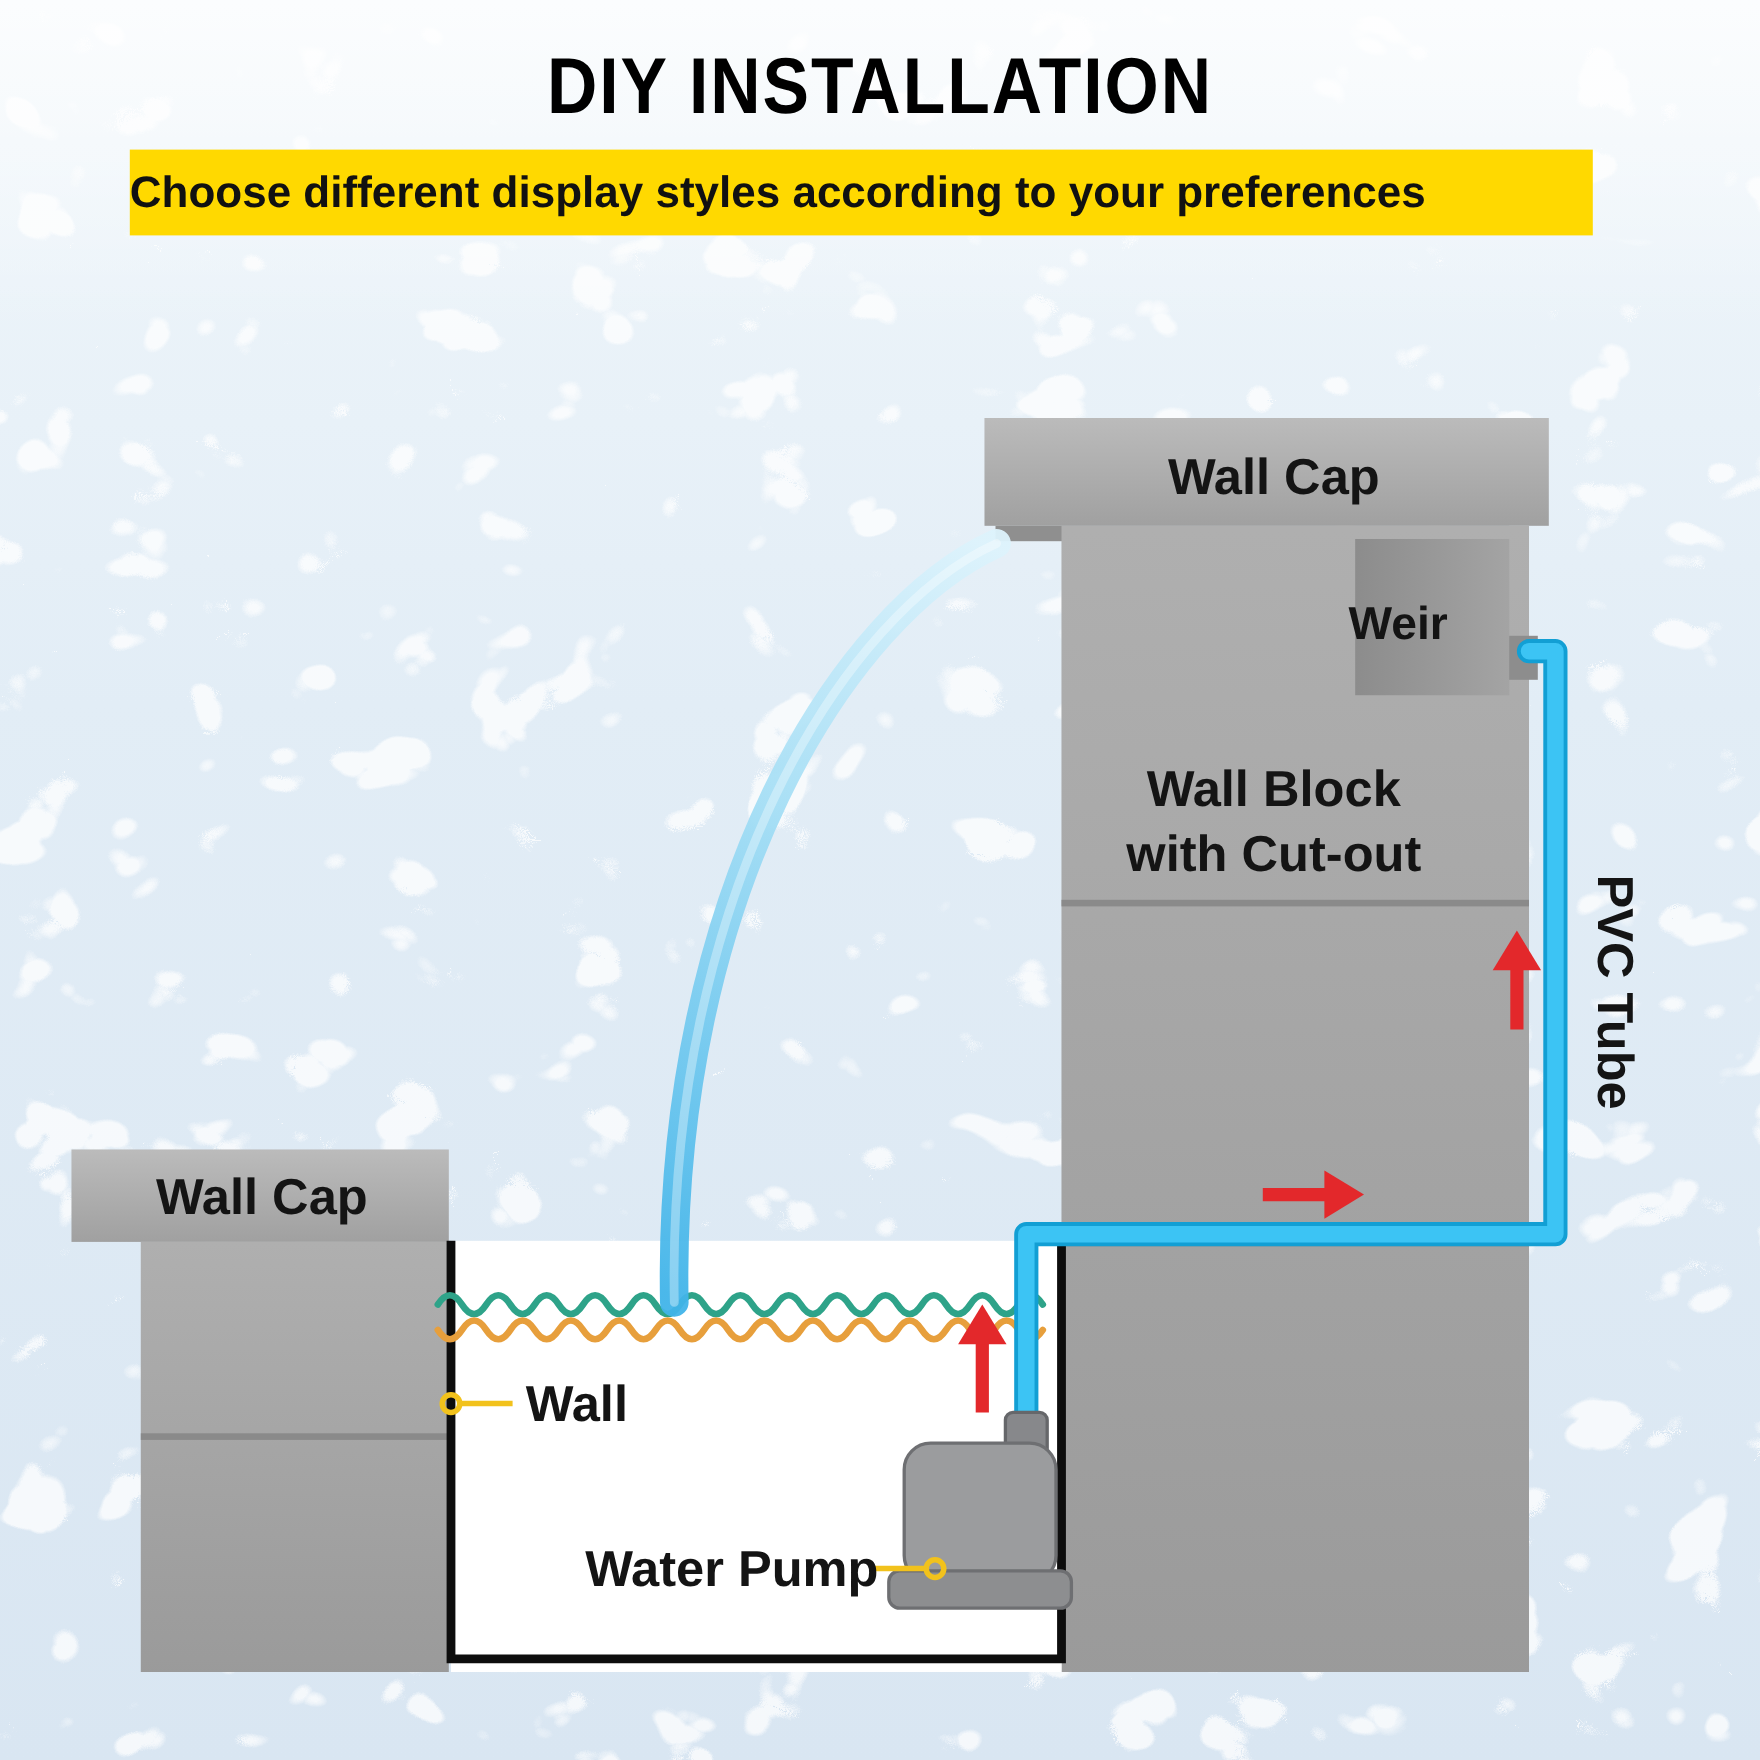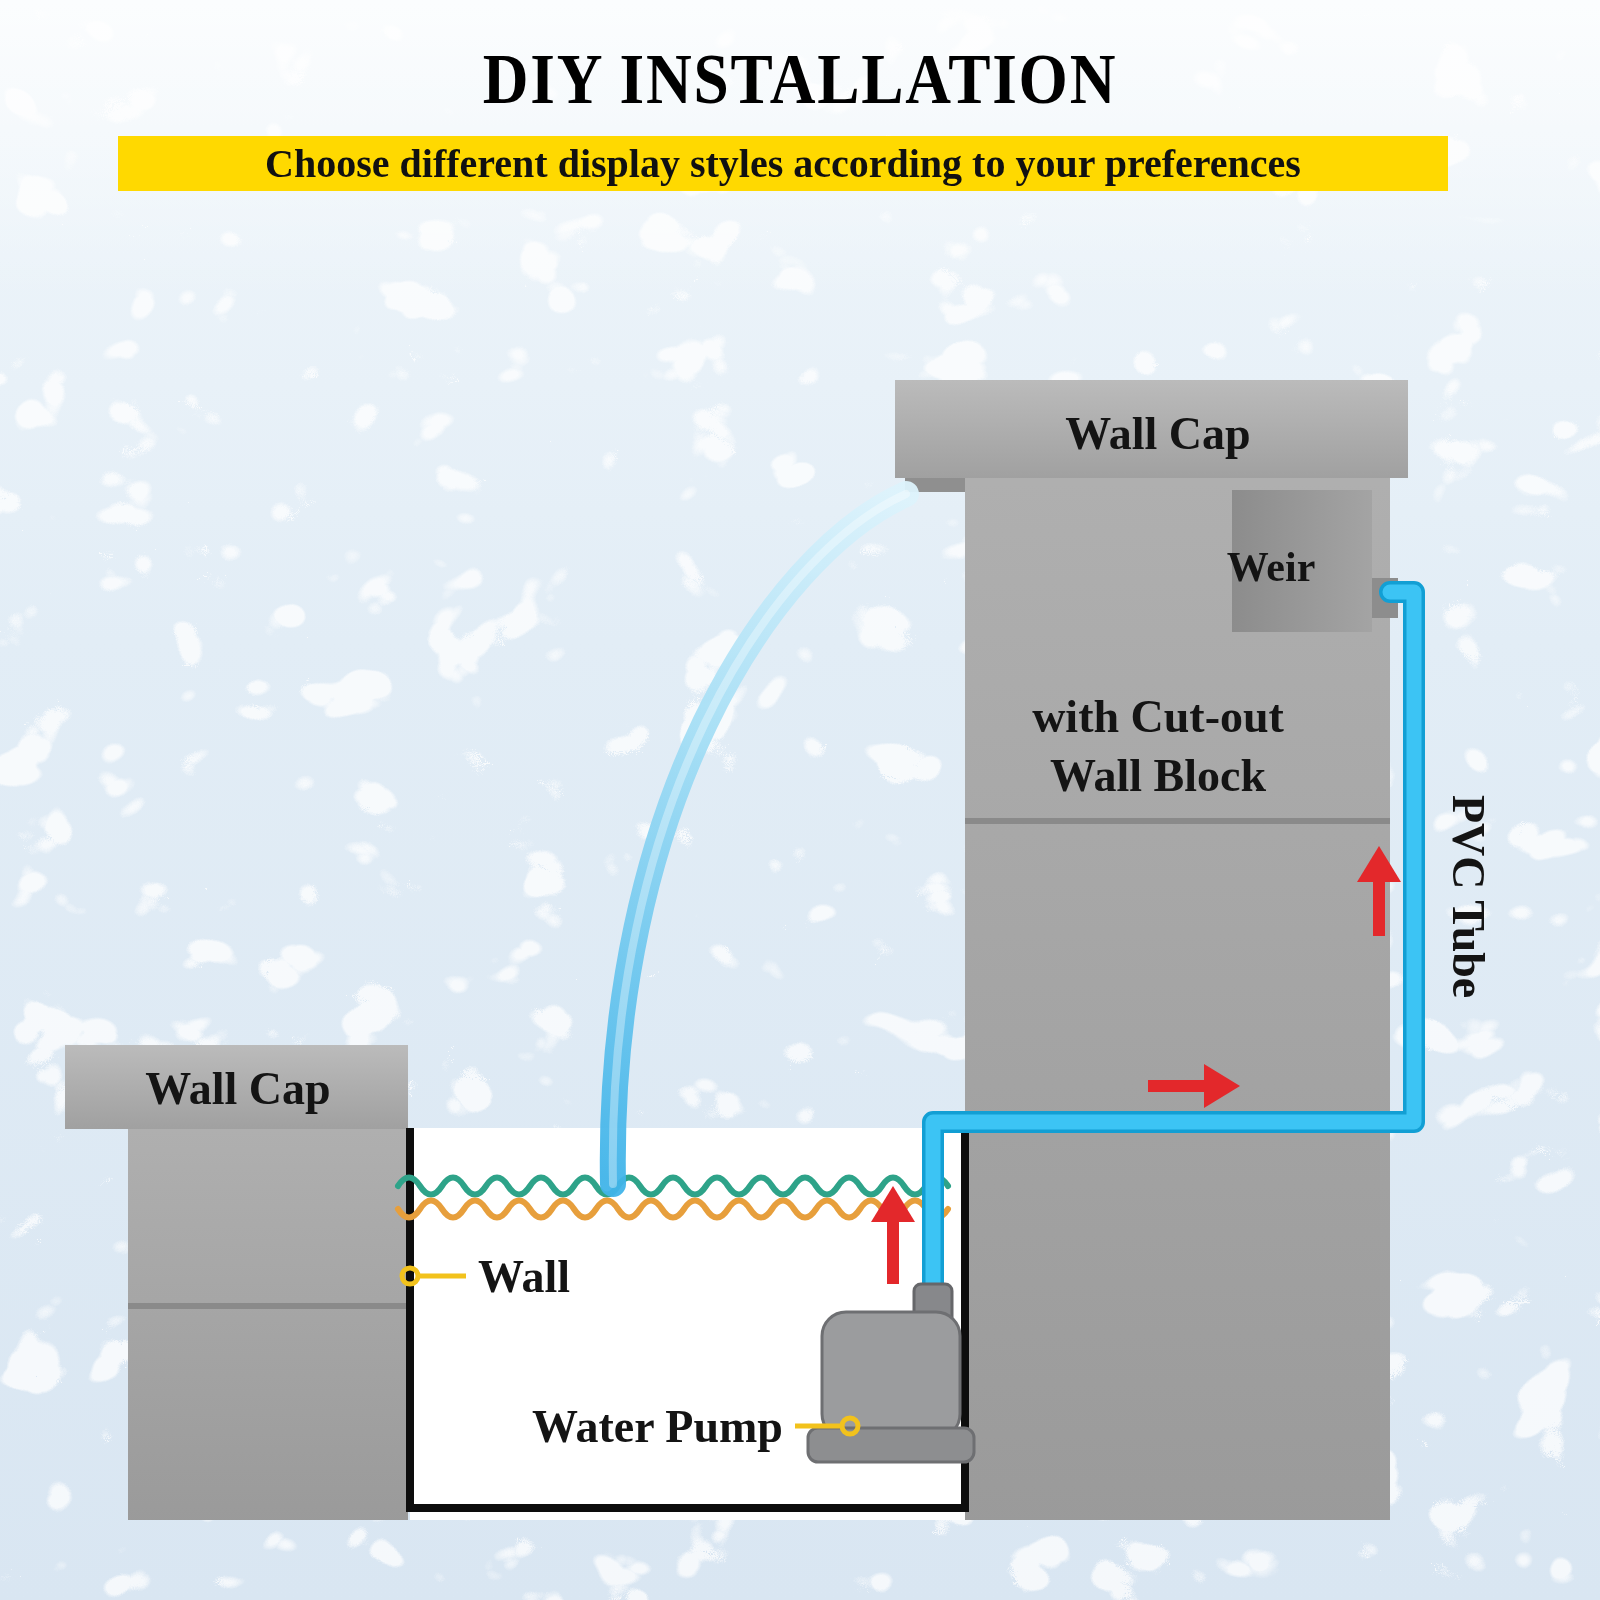--- a/index.html
+++ b/index.html
@@ -1,18 +1,18 @@
 <!DOCTYPE html>
 <html><head>
 <meta charset="utf-8">
 <style>
   html,body{margin:0;padding:0;background:#cfdded;}
   .canvas{
     position:relative;width:1600px;height:1600px;overflow:hidden;
-    font-family:Liberation Serif, serif;
+    font-family:Liberation Sans, sans-serif;
     background:linear-gradient(180deg,#f1f7fb 0%,#e2edf6 40%,#d9e6f2 100%);
   }
   .layer{position:absolute;left:0;top:0;}
   
   .slab{position:absolute;background:linear-gradient(180deg,rgba(255,255,255,.10),rgba(0,0,0,.07)),#a6a6a6;}
   .cap{background:linear-gradient(180deg,rgba(255,255,255,.16),rgba(0,0,0,.08)),#aeaeae;}
   .cap-right{left:895px;top:380px;width:513px;height:98px;}
   .cap-right-underside{left:905px;top:478px;width:467px;height:14px;background:#8f8f8f;}
   .wall-right{left:965px;top:478px;width:425px;height:1042px;}
   .weir-block{left:1232px;top:490px;width:140px;height:142px;background:linear-gradient(90deg,rgba(0,0,0,.10),rgba(255,255,255,.08)),#9c9c9c;}
@@ -20,22 +20,22 @@
   .cap-left{left:65px;top:1045px;width:343px;height:84px;}
   .wall-left{left:128px;top:1129px;width:280px;height:391px;}
   .seam{position:absolute;height:6px;background:#8a8a8a;}
   
   .title{
     position:absolute;top:38px;left:50%;transform:translateX(-50%) scaleX(0.88);
     transform-origin:center;font-size:72px;font-weight:700;letter-spacing:2px;color:#000;
     white-space:nowrap;
   }
   .banner{
-    position:absolute;left:118px;top:136px;width:1330px;height:55px;
-    background:#ffd900;display:flex;align-items:center;justify-content:center;
+    position:absolute;left:118px;top:136px;width:1330px;height:78px;
+    background:#ffd900;display:flex;align-items:center;justify-content:flex-start;
   }
   .banner span{font-size:40px;font-weight:700;color:#111;white-space:nowrap;}
   .label{
     position:absolute;font-size:46px;font-weight:700;color:#141414;white-space:nowrap;
   }
   .center{transform:translate(-50%,-50%);}
   .vcenter{transform:translateY(-50%);}
   .two-line{text-align:center;line-height:1.28;}
   .two-line span{display:block;}
   .vertical{writing-mode:vertical-rl;}
@@ -132,21 +132,21 @@
   </svg>
 
   <div class="title">DIY INSTALLATION</div>
   <div class="banner">
     <span>Choose different display styles according to your preferences</span>
   </div>
 
   <div class="label center" style="left:1158px;top:433px;">Wall Cap</div>
   <div class="label center" style="left:1271px;top:567px;font-size:42px;">Weir</div>
   <div class="label center two-line" style="left:1158px;top:747px;">
+    <span>Wall Block</span>
     <span>with Cut-out</span>
-    <span>Wall Block</span>
   </div>
   <div class="label vertical" style="left:1442px;top:795px;">PVC Tube</div>
   <div class="label center" style="left:238px;top:1088px;">Wall Cap</div>
   <div class="label vcenter" style="left:478px;top:1276px;">Wall</div>
   <div class="label vcenter" style="left:508px;top:1426px;margin-left:24px;">Water Pump</div>
 
 </div>
 
 </body></html>

